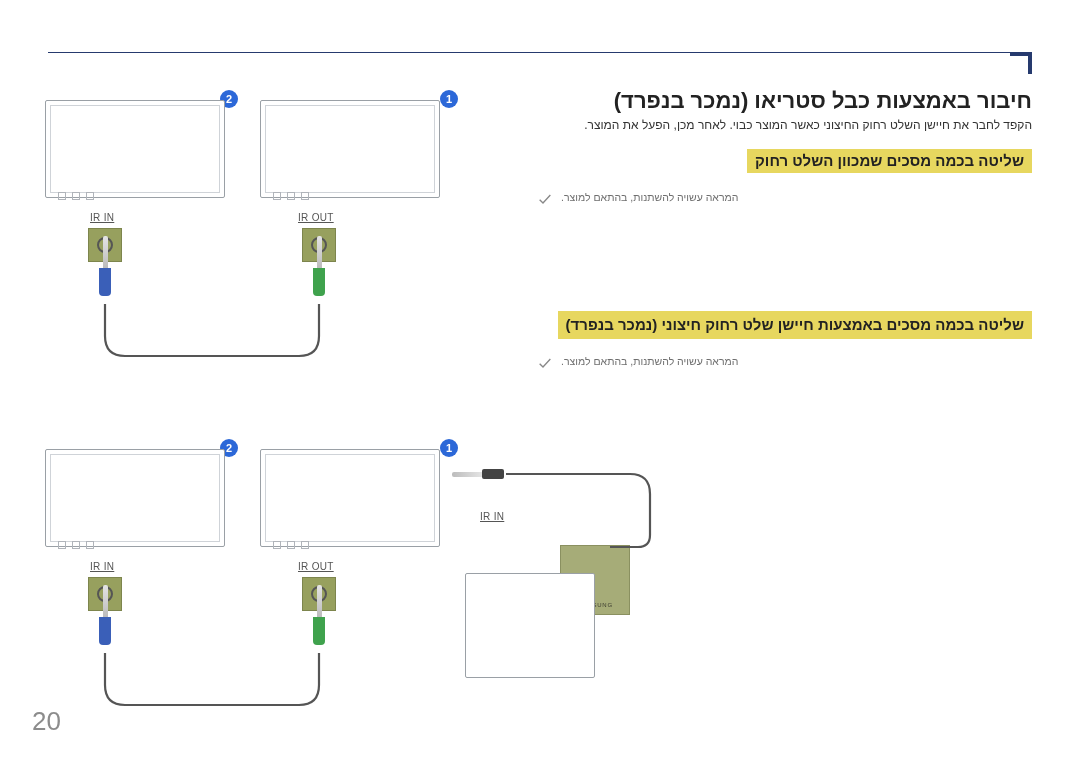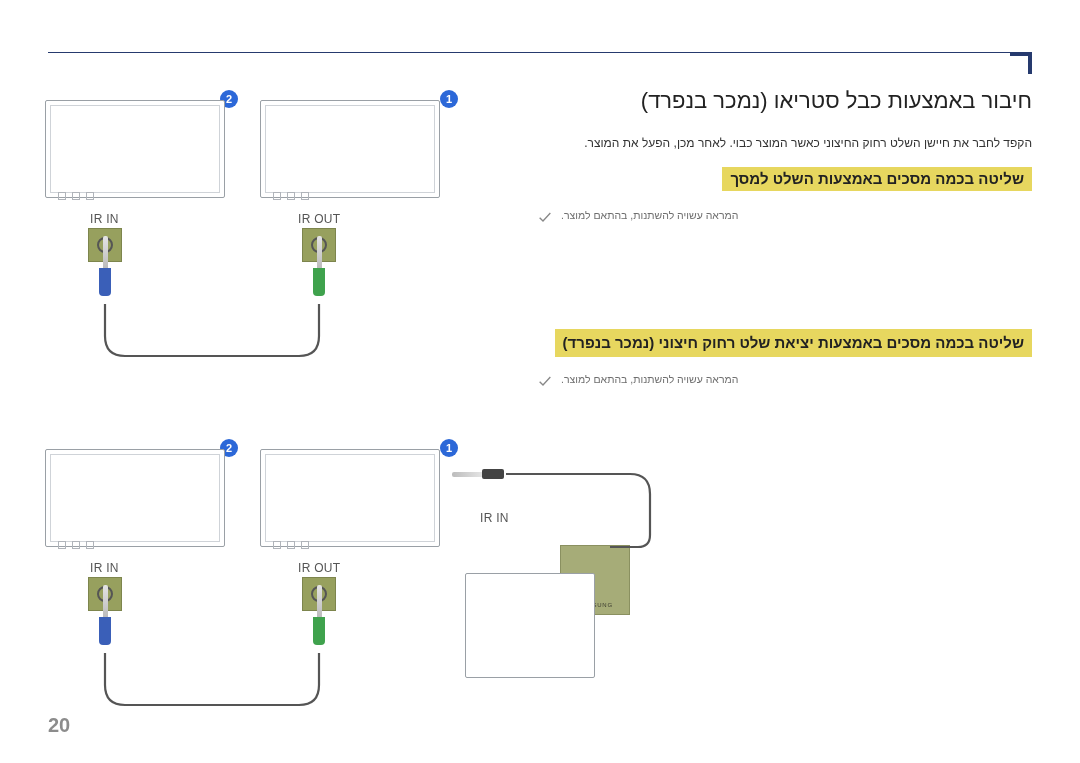--- a/index.html
+++ b/index.html
@@ -31,23 +31,23 @@
       position: absolute;
       top: 88px;
       right: 48px;
       width: 495px;
       direction: rtl;
       text-align: right;
       color: #333;
     }
     .main-title {
       font-size: 22px;
-      font-weight: 400;
+      font-weight: 700;
       color: #222;
-      margin-bottom: 20px;
+      margin-bottom: 2px;
     }
     .para {
       font-size: 12px;
       line-height: 1.55;
       color: #333;
       margin-bottom: 10px;
     }
     .sub-title {
       display: inline-block;
       background: #e7d75f;
@@ -147,23 +147,24 @@
       display: flex; align-items: center; justify-content: center;
     }
     .port::after {
       content: "";
       width: 12px; height: 12px;
       border: 2px solid #555;
       border-radius: 50%;
     }
     .port-label {
       position: absolute;
-      font-size: 12px;
+      font-size: 10px;
       color: #555;
       letter-spacing: 0.3px;
+      text-decoration: underline;
     }
     .jack {
       position: absolute;
       width: 16px;
       height: 70px;
     }
     .jack .plug-body {
       width: 12px; height: 28px;
       margin: 0 auto;
       border-radius: 0 0 4px 4px;
@@ -203,50 +204,50 @@
       display: flex; flex-direction: row; align-items: center;
     }
     .mini-jack .tip {
       width: 30px; height: 5px;
       background: linear-gradient(90deg,#bcbcbc,#e4e4e4);
       border-radius: 2px 0 0 2px;
     }
     .mini-jack .body { width: 22px; height: 10px; background: #444; border-radius: 2px; }
     .page-num {
       position: absolute;
-      left: 48px;
+      left: 32px;
       bottom: 26px;
-      font-size: 20px;
+      font-size: 26px;
       color: #8c8c8c;
-      font-weight: 700;
+      font-weight: 400;
     }
   </style>
 </head>
 <body>
 
 <div class="page-border"></div>
 <div class="corner-mark"></div>
 
 <div class="text-col">
   <h2 class="main-title">חיבור באמצעות כבל סטריאו (נמכר בנפרד)</h2>
   <p class="para">הקפד לחבר את חיישן השלט רחוק החיצוני כאשר המוצר כבוי. לאחר מכן, הפעל את המוצר.</p>
 
-  <div class="sub-title">שליטה בכמה מסכים באמצעות השלט למסך</div>
+  <div class="sub-title">שליטה בכמה מסכים שמכוון השלט רחוק</div>
   <ul class="bullets">
   </ul>
   <div class="note-row">
     <svg class="note-icon" viewBox="0 0 24 24">
         <polyline points="4,13 9,18 20,6" stroke="#888" stroke-width="2" fill="none"></polyline>
       </svg>
     <span>המראה עשויה להשתנות, בהתאם למוצר.</span>
   </div>
 
   <div class="section-gap"></div>
 
-  <div class="sub-title" style="line-height:1.4">שליטה בכמה מסכים באמצעות יציאת שלט רחוק חיצוני (נמכר בנפרד)</div>
+  <div class="sub-title" style="line-height:1.4">שליטה בכמה מסכים באמצעות חיישן שלט רחוק חיצוני (נמכר בנפרד)</div>
   <div class="note-row">
     <svg class="note-icon" viewBox="0 0 24 24">
         <polyline points="4,13 9,18 20,6" stroke="#888" stroke-width="2" fill="none"></polyline>
       </svg>
     <span>המראה עשויה להשתנות, בהתאם למוצר.</span>
   </div>
 </div>
 
 <div class="diagram-a">
   <div class="badge-floating" style="left:390px; top:-6px;">1</div>

